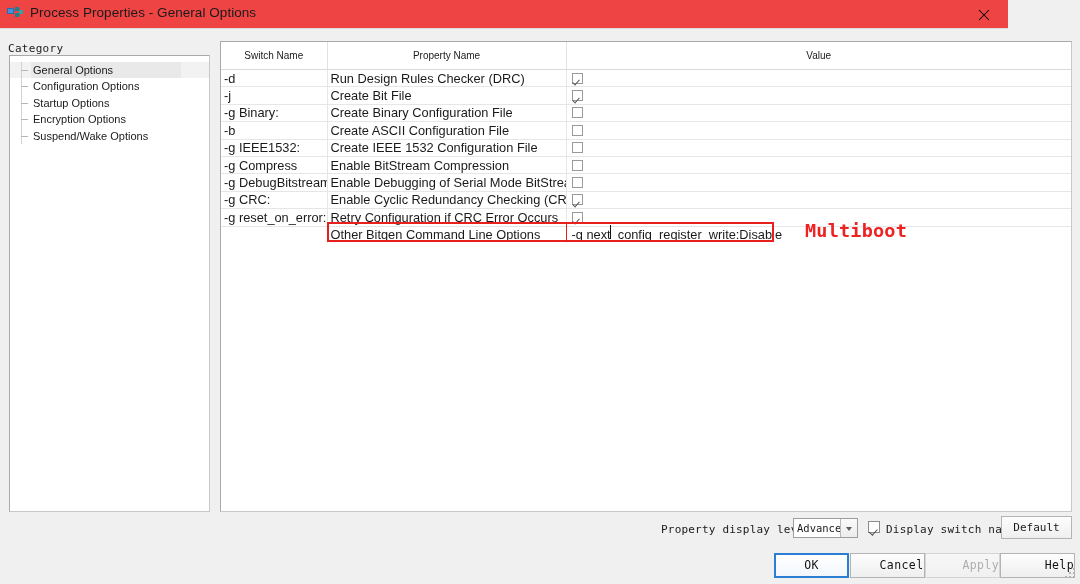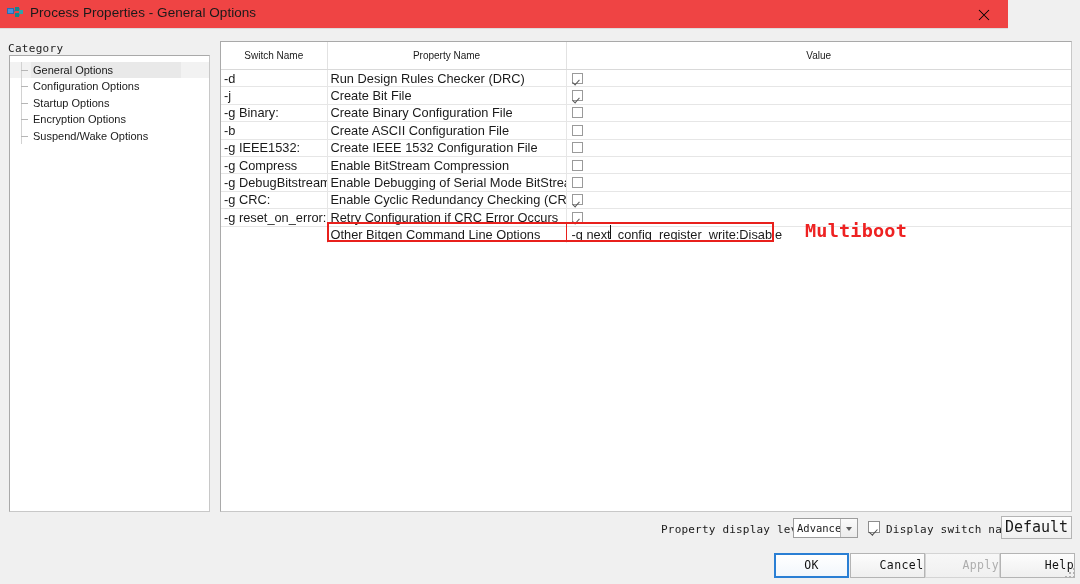--- a/index.html
+++ b/index.html
@@ -264,21 +264,21 @@
     font-size: 11px; color: #1a1a1a;
     letter-spacing: 0.2px;
     white-space: nowrap;
   }
   #default-btn {
     position: absolute; left: 1001px; top: 0px;
     width: 71px; height: 23px;
     background: linear-gradient(#fdfdfd, #efefef);
     border: 1px solid #b4b4b4;
     font-family: "DejaVu Sans Mono", monospace;
-    font-size: 15px;
+    font-size: 11px;
     color: #1a1a1a;
     text-align: center;
     line-height: 21px;
     cursor: default;
   }
 
   
   #dlg-buttons {
     position: absolute; left: 0; top: 524px;
     width: 1080px; height: 30px;

